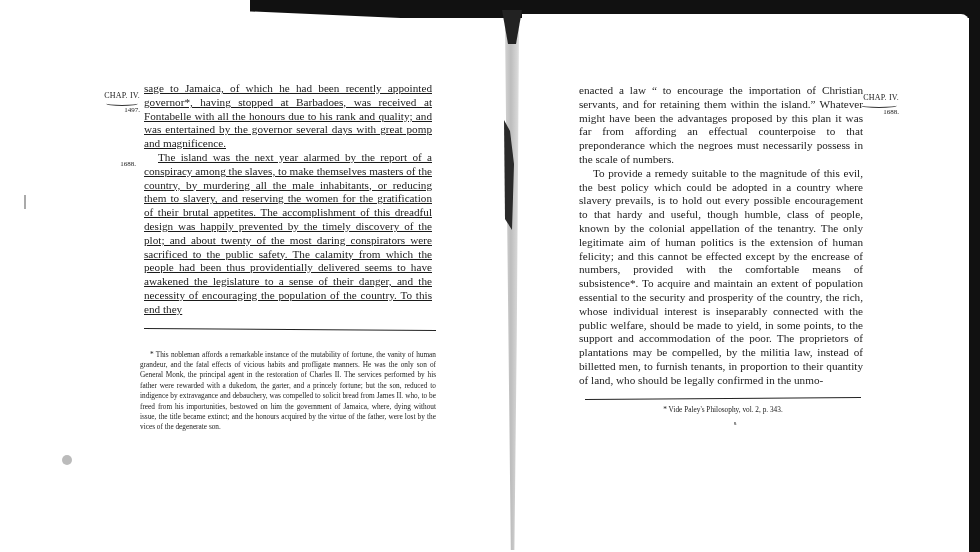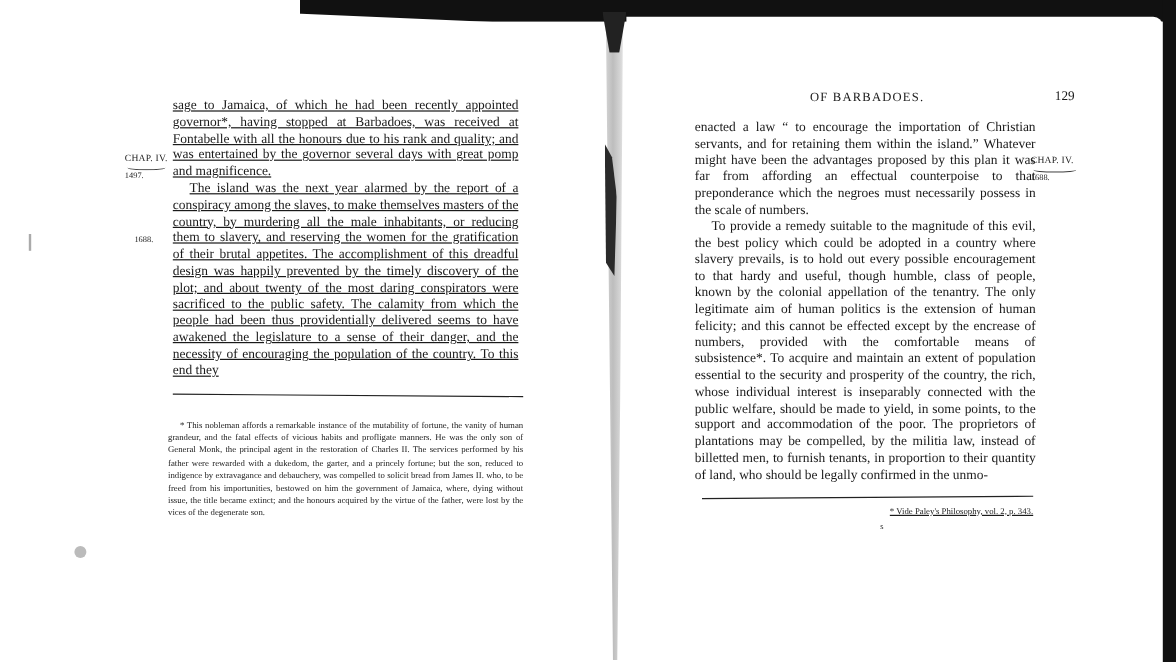--- a/index.html
+++ b/index.html
@@ -25,38 +25,38 @@
   .right-page { left:575px; top:74px; width:320px; }
 
   .header { position:relative; height:16px; font-size:11px; letter-spacing:1px; }
   .header .pnum { position:absolute; top:0; font-size:11px; letter-spacing:0; }
   .header .running { position:absolute; top:2px; font-size:10.5px; }
   .left-page .pnum { left:0; }
   .left-page .running { left:150px; }
   .right-page .running { left:100px; }
   .right-page .pnum { left:304px; }
 
-  .margin-note { position:absolute; font-size:7.5px; text-align:left; line-height:1.1;margin-top:36px; }
+  .margin-note { position:absolute; font-size:7.5px; text-align:right; line-height:1.1; }
   .margin-note .chap { display:block; font-size:8px; letter-spacing:0.2px; }
   .margin-note .brace { display:block; height:4px; border-bottom:1px solid #333; border-radius:0 0 50% 50%; margin:0 2px; }
   .margin-note .year { display:block; font-size:7px; margin-top:1px; }
 
   .body-text { font-size:11.2px; line-height:13.8px; text-align:justify; }
   .left-page .body-text { margin-left:40px; margin-top:8px; width:288px;text-decoration:underline; }
   .right-page .body-text { margin-left:4px; margin-top:10px; width:284px; }
   .body-text p { margin:0; }
   .body-text p.indent { text-indent:14px; }
 
   .rule { height:0; border-top:1.3px solid #222; }
   .left-page .rule { margin:12px 0 0 40px; width:292px; transform:rotate(0.4deg); }
   .right-page .rule { margin:10px 0 0 10px; width:276px; transform:rotate(-0.4deg); }
 
   .footnote { font-size:7.3px; line-height:10.4px; text-align:justify; }
   .left-page .footnote { margin:20px 0 0 36px; width:296px; }
-  .right-page .footnote { margin:6px 0 0 10px; width:276px; text-align:right;text-decoration:underline; }
+  .right-page .footnote { margin:6px 0 0 10px; width:276px; text-align:center; }
   .footnote p { margin:0; }
   .sig { text-align:center; font-size:7px; margin-top:4px; }
 
   .speck { position:absolute; background:#aaa; }
 </style>
 </head>
 <body>
 
 <div class="topband"></div>
 <div class="page-left-cover"></div>
@@ -86,24 +86,20 @@
     <p class="indent">The island was the next year alarmed by the report of a conspiracy among the slaves, to make themselves masters of the country, by murdering all the male inhabitants, or reducing them to slavery, and reserving the women for the gratification of their brutal appetites. The accomplishment of this dreadful design was happily prevented by the timely discovery of the plot; and about twenty of the most daring conspirators were sacrificed to the public safety. The calamity from which the people had been thus providentially delivered seems to have awakened the legislature to a sense of their danger, and the necessity of encouraging the population of the country. To this end they</p>
   </div>
 
   <div class="rule"></div>
   <div class="footnote">
     <p style="text-indent:10px;">* This nobleman affords a remarkable instance of the mutability of fortune, the vanity of human grandeur, and the fatal effects of vicious habits and profligate manners. He was the only son of General Monk, the principal agent in the restoration of Charles II. The services performed by his father were rewarded with a dukedom, the garter, and a princely fortune; but the son, reduced to indigence by extravagance and debauchery, was compelled to solicit bread from James II. who, to be freed from his importunities, bestowed on him the government of Jamaica, where, dying without issue, the title became extinct; and the honours acquired by the virtue of the father, were lost by the vices of the degenerate son.</p>
   </div>
 </div>
 
 <div class="page right-page">
-  <div class="header">
-    <span class="running">OF BARBADOES.</span>
-    <span class="pnum">129</span>
-  </div>
 
   <div class="margin-note" style="left:284px;top:20px;width:40px;">
     <span class="chap">CHAP. IV.</span>
     <span class="brace"></span>
     <span class="year">1688.</span>
   </div>
 
   <div class="body-text">
     <p>enacted a law “ to encourage the importation of Christian servants, and for retaining them within the island.” Whatever might have been the advantages proposed by this plan it was far from affording an effectual counterpoise to that preponderance which the negroes must necessarily possess in the scale of numbers.</p>
     <p class="indent">To provide a remedy suitable to the magnitude of this evil, the best policy which could be adopted in a country where slavery prevails, is to hold out every possible encouragement to that hardy and useful, though humble, class of people, known by the colonial appellation of the tenantry. The only legitimate aim of human politics is the extension of human felicity; and this cannot be effected except by the encrease of numbers, provided with the comfortable means of subsistence*. To acquire and maintain an extent of population essential to the security and prosperity of the country, the rich, whose individual interest is inseparably connected with the public welfare, should be made to yield, in some points, to the support and accommodation of the poor. The proprietors of plantations may be compelled, by the militia law, instead of billetted men, to furnish tenants, in proportion to their quantity of land, who should be legally confirmed in the unmo-</p>

